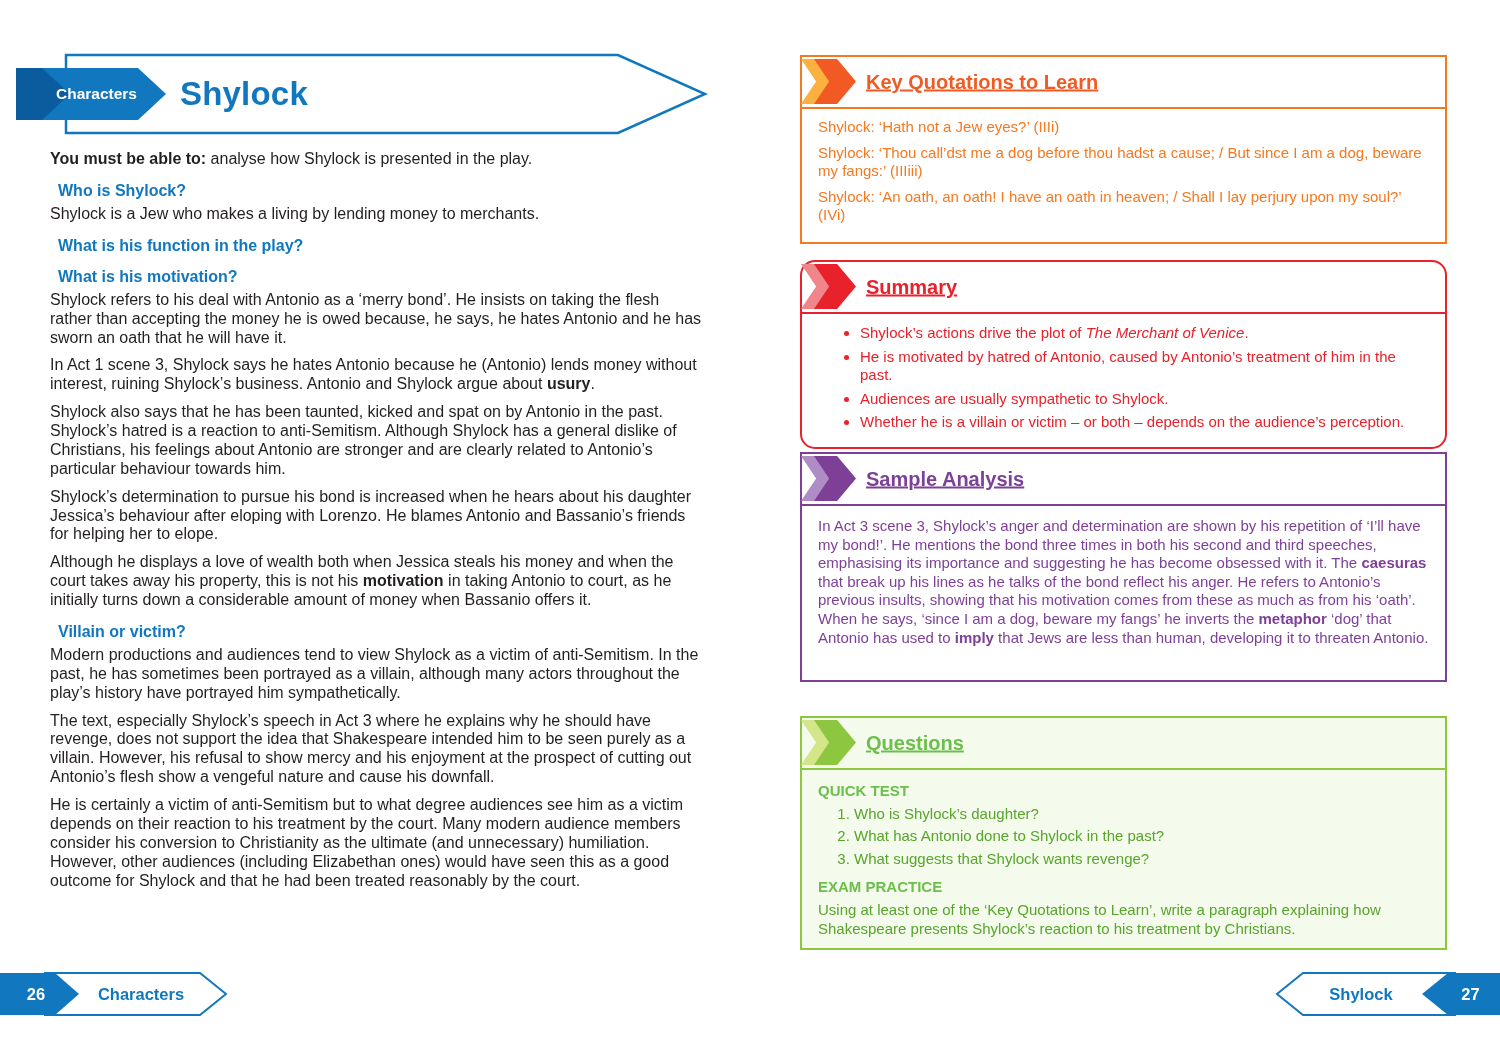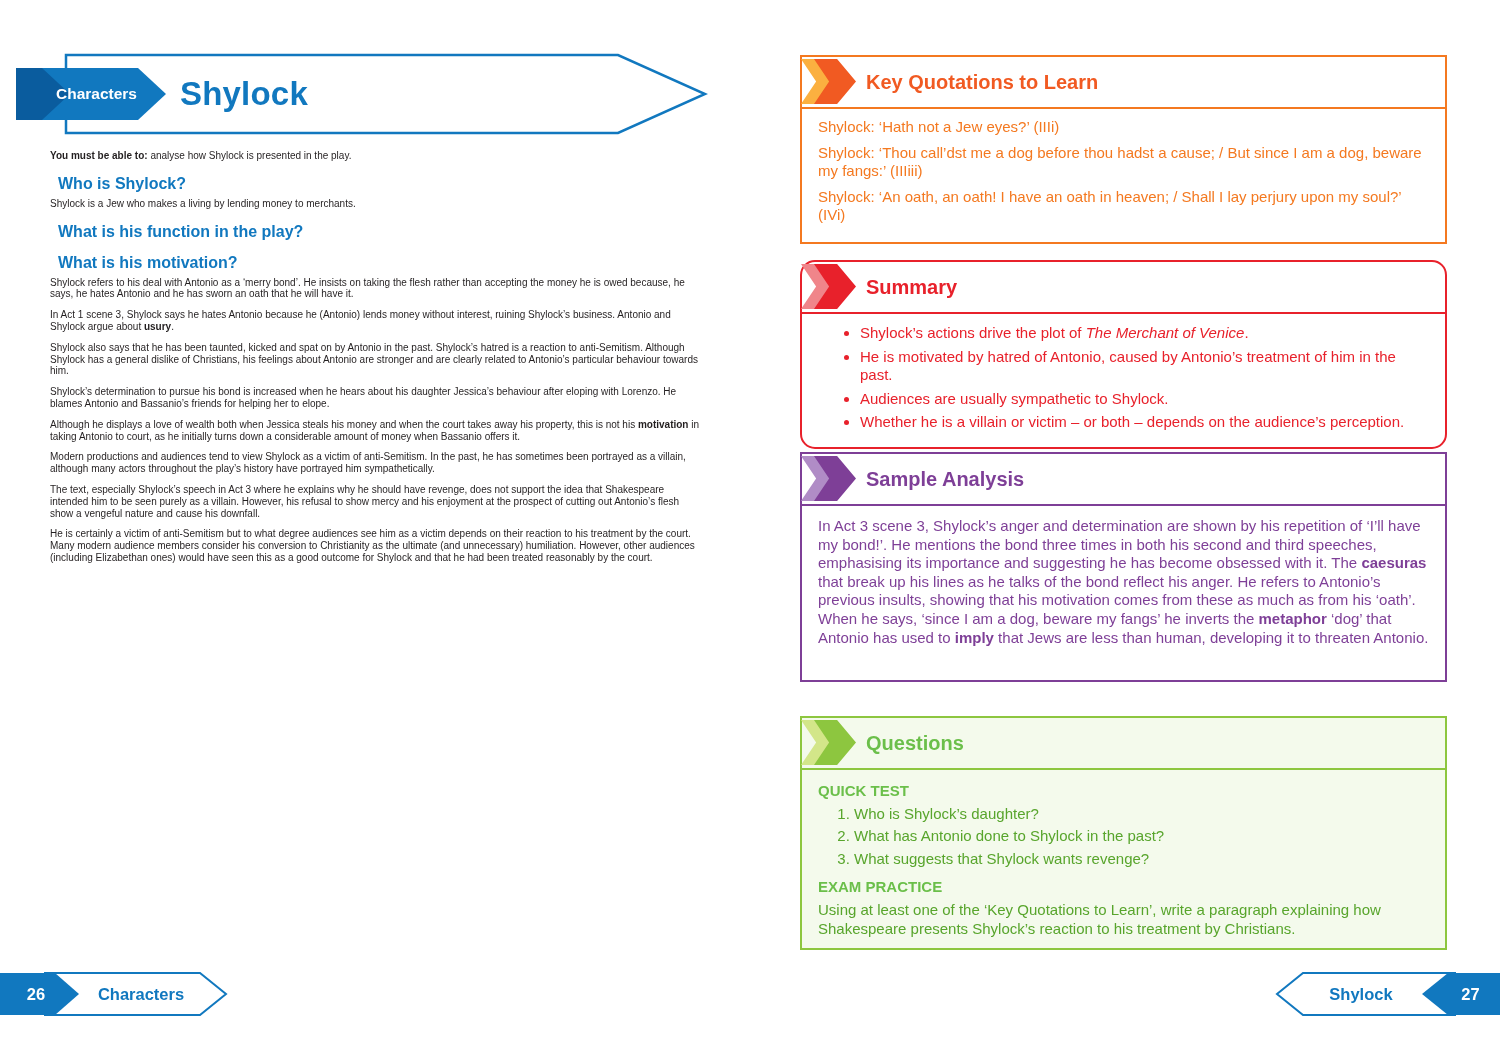--- a/index.html
+++ b/index.html
@@ -21,29 +21,29 @@
   
   .page-header{position:absolute;left:8px;top:53px;width:700px;height:82px;}
   .page-header svg{position:absolute;left:0;top:0;}
   .tab-label{position:absolute;left:48px;top:0;height:82px;display:flex;align-items:center;
     color:#fff;font-weight:bold;font-size:15.5px;}
   .page-title{position:absolute;left:172px;top:50%;transform:translateY(-50%);
     color:var(--blue);font-size:33px;font-weight:bold;margin:0;letter-spacing:.2px;}
 
   
   .left-col{position:absolute;left:50px;top:150px;width:654px;}
-  .left-col p{font-size:10px;line-height:1.18;margin:0 0 9px;}
+  .left-col p{font-size:16px;line-height:1.18;margin:0 0 9px;}
   .left-col .intro{margin-bottom:12px;}
   .sec-h{color:var(--blue);font-size:16px;font-weight:bold;margin:13px 8px 5px;}
 
   
   .box{position:absolute;left:800px;width:647px;border:2px solid;background:#fff;box-sizing:border-box;}
   .box-header{position:relative;height:50px;border-bottom:2px solid;border-color:inherit;}
   .box-title{position:absolute;left:64px;top:50%;transform:translateY(-50%);
-    font-size:20px;font-weight:bold;margin:0;}
+    font-size:20px;font-weight:bold;margin:0;text-decoration:underline;}
   .arrow-icon{position:absolute;left:-1px;top:2px;width:64px;height:45px;}
   .arrow-icon i{position:absolute;top:0;width:42px;height:45px;display:block;
     clip-path:polygon(0 0,55% 0,100% 50%,55% 100%,0 100%,36% 50%);}
   .arrow-icon .back{left:0;}
   .arrow-icon .front{left:13px;}
   .box-body{padding:9px 16px 10px;font-size:15px;line-height:1.24;}
   .box-body p{margin:0 0 7px;}
 
   .box-quotes{top:55px;min-height:178px;border-color:var(--orange);}
   .box-quotes .box-title{color:var(--orange_dark);}
@@ -110,20 +110,21 @@
 
   <h3 class="sec-h">What is his function in the play?</h3>
 
   <h3 class="sec-h">What is his motivation?</h3>
   <p>Shylock refers to his deal with Antonio as a ‘merry bond’. He insists on taking the flesh rather than accepting the money he is owed because, he says, he hates Antonio and he has sworn an oath that he will have it.</p>
   <p><span>In Act 1 scene 3, Shylock says he hates Antonio because he (Antonio) lends money without interest, ruining Shylock’s business. Antonio and Shylock argue about </span><span class="b">usury</span><span>.</span></p>
   <p>Shylock also says that he has been taunted, kicked and spat on by Antonio in the past. Shylock’s hatred is a reaction to anti-Semitism. Although Shylock has a general dislike of Christians, his feelings about Antonio are stronger and are clearly related to Antonio’s particular behaviour towards him.</p>
   <p>Shylock’s determination to pursue his bond is increased when he hears about his daughter Jessica’s behaviour after eloping with Lorenzo. He blames Antonio and Bassanio’s friends for helping her to elope.</p>
   <p><span>Although he displays a love of wealth both when Jessica steals his money and when the court takes away his property, this is not his </span><span class="b">motivation</span><span> in taking Antonio to court, as he initially turns down a considerable amount of money when Bassanio offers it.</span></p>
 
+  <h3 class="sec-h">Villain or victim?</h3>
   <p>Modern productions and audiences tend to view Shylock as a victim of anti-Semitism. In the past, he has sometimes been portrayed as a villain, although many actors throughout the play’s history have portrayed him sympathetically.</p>
   <p>The text, especially Shylock’s speech in Act 3 where he explains why he should have revenge, does not support the idea that Shakespeare intended him to be seen purely as a villain. However, his refusal to show mercy and his enjoyment at the prospect of cutting out Antonio’s flesh show a vengeful nature and cause his downfall.</p>
   <p>He is certainly a victim of anti-Semitism but to what degree audiences see him as a victim depends on their reaction to his treatment by the court. Many modern audience members consider his conversion to Christianity as the ultimate (and unnecessary) humiliation. However, other audiences (including Elizabethan ones) would have seen this as a good outcome for Shylock and that he had been treated reasonably by the court.</p>
 </div>
 
 <section class="box box-quotes">
   <header class="box-header">
     <span class="arrow-icon">
         <i class="back"></i>
         <i class="front"></i>

